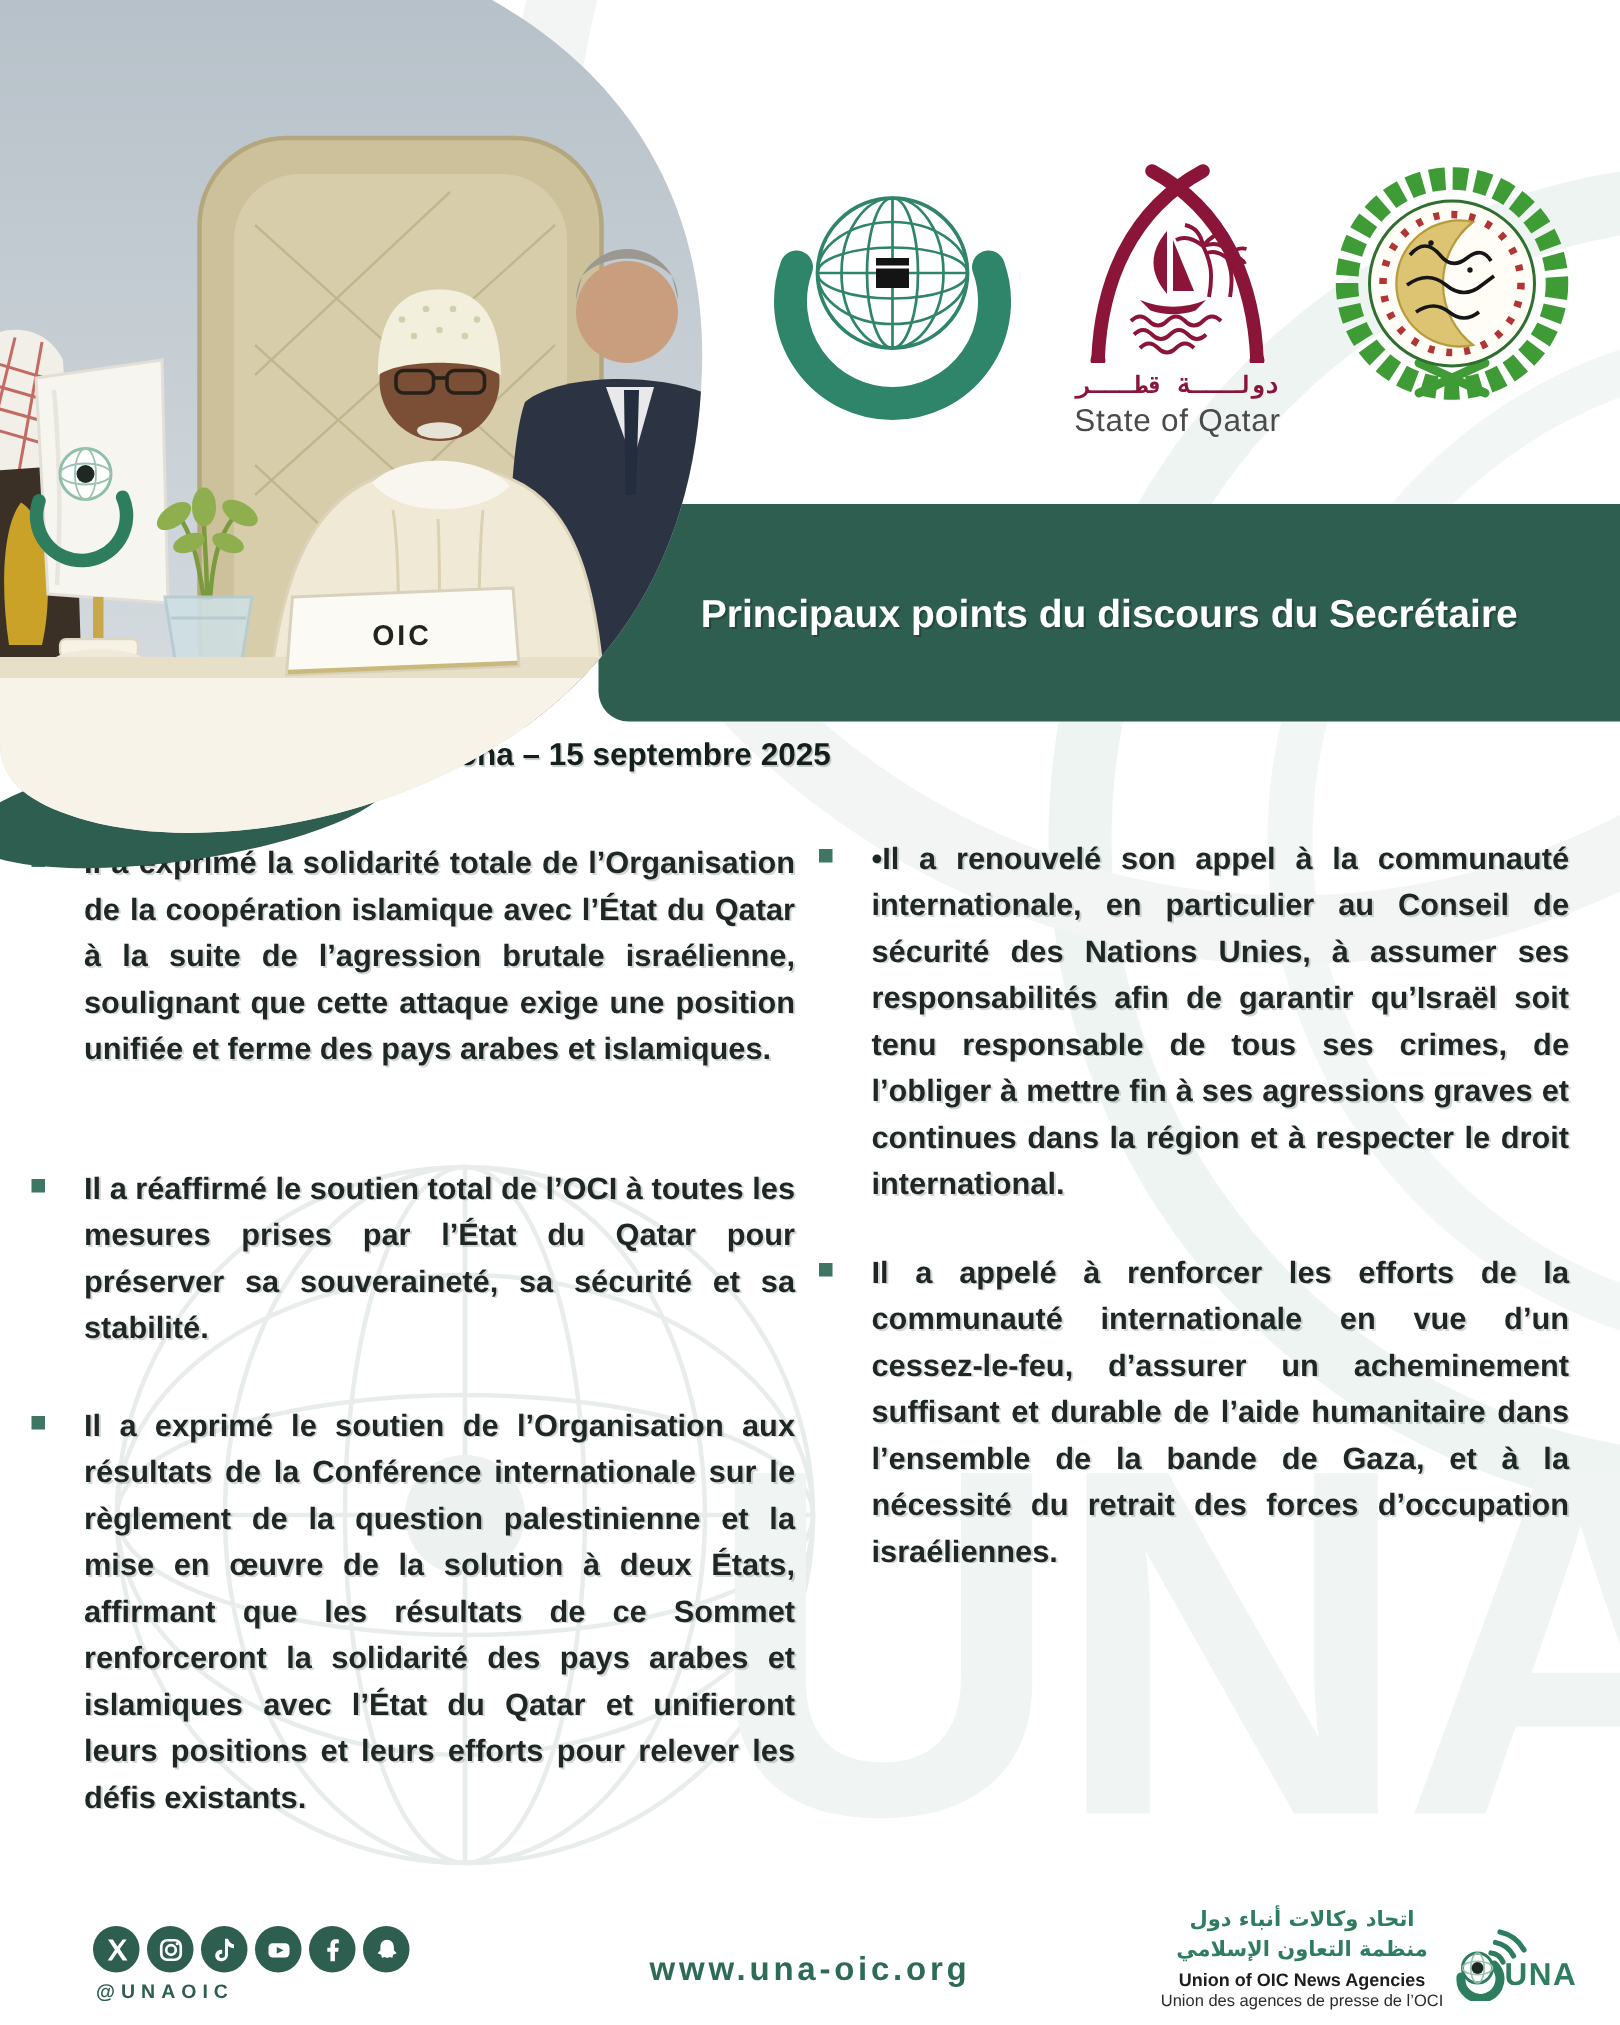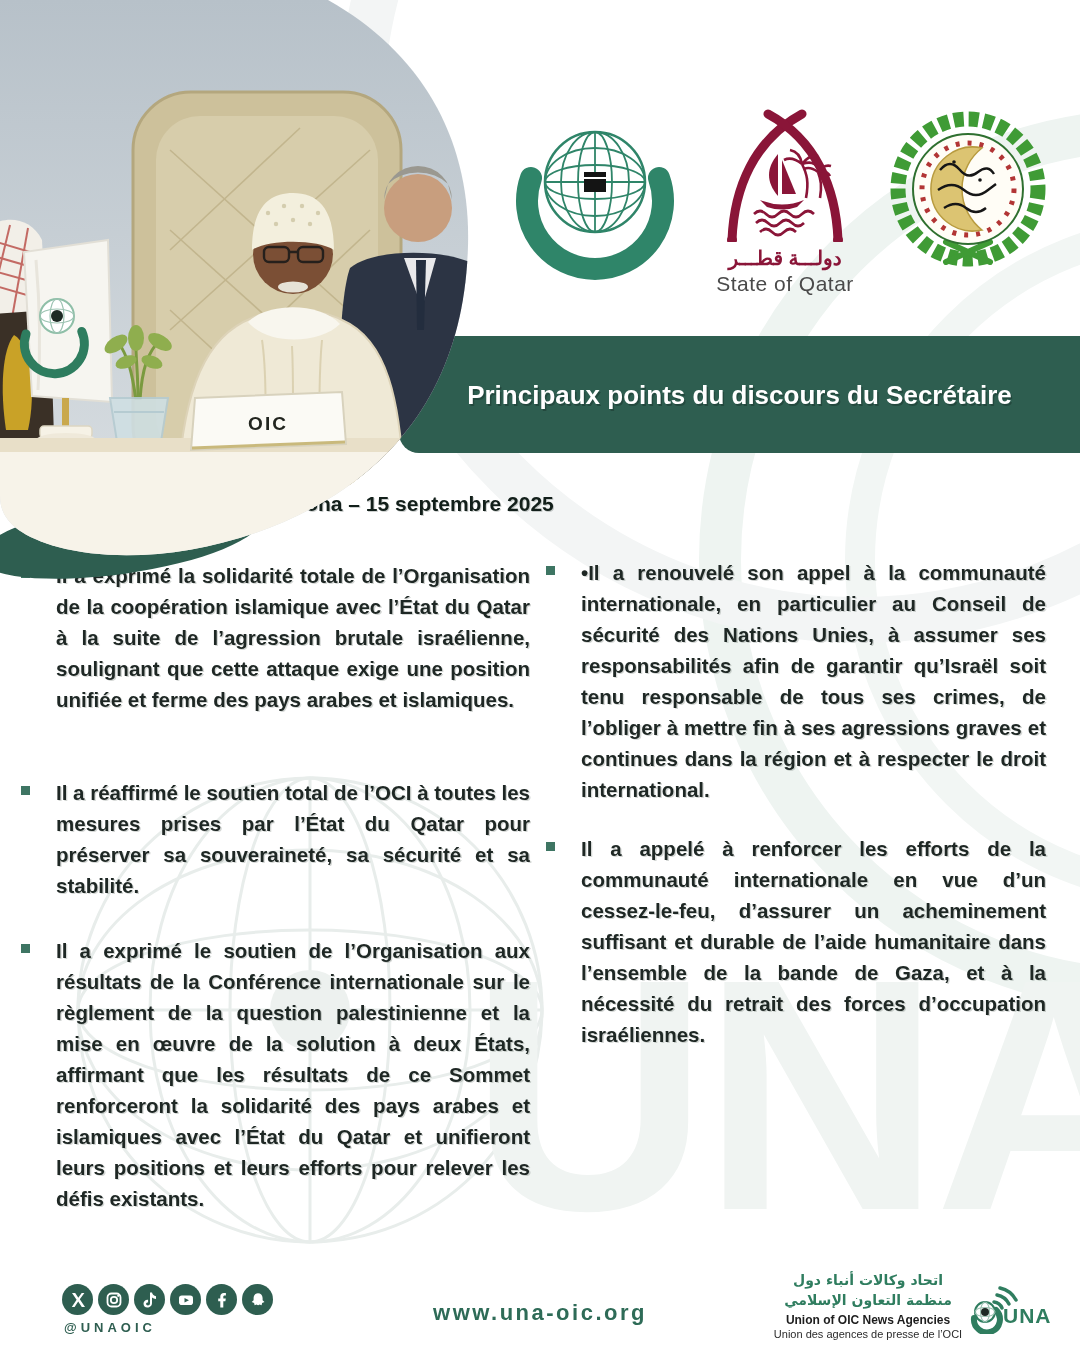--- a/index.html
+++ b/index.html
@@ -9,34 +9,34 @@
   }
   
   .bg-svg{position:absolute;left:0;top:0;z-index:0;}
   .una-watermark{
     position:absolute;left:470px;top:930px;z-index:0;
     font-size:330px;font-weight:bold;letter-spacing:-6px;
     color:#f0f4f2;line-height:1;
   }
   
   .banner{
-    position:absolute;left:399px;top:336px;width:681px;height:117px;
+    position:absolute;left:399px;top:336px;width:681px;height:145px;
     background:#2E5E50;border-radius:20px 0 0 20px;z-index:1;
     display:flex;flex-direction:row;justify-content:center;align-items:center;
   }
   .banner .bline{
     color:#ffffff;font-weight:bold;font-size:26px;line-height:44px;
     white-space:nowrap;text-shadow:1.5px 1.5px 0 rgba(0,0,0,0.22);
   }
   
   .photo-svg{position:absolute;left:0;top:0;z-index:3;}
   
   .logo-abs{position:absolute;z-index:2;}
   .qatar-block{position:absolute;left:690px;top:92px;width:190px;text-align:center;z-index:2;}
-  .qatar-arabic{font-family:Liberation Sans, sans-serif;color:#8A1538;font-size:20px;font-weight:bold;direction:rtl;}
+  .qatar-arabic{font-family:Liberation Mono, monospace;color:#8A1538;font-size:16px;font-weight:bold;direction:rtl;}
   .qatar-english{color:#4a4a4a;font-size:21px;margin-top:2px;letter-spacing:0.5px;}
   
   .date{
     position:absolute;left:290px;top:492px;z-index:2;
     font-size:21px;font-weight:bold;color:#121f1a;
     text-shadow:1px 1px 0 rgba(90,100,96,0.3);
   }
   
   .col{position:absolute;z-index:2;}
   .col-left{left:21px;top:560px;width:510px;}

